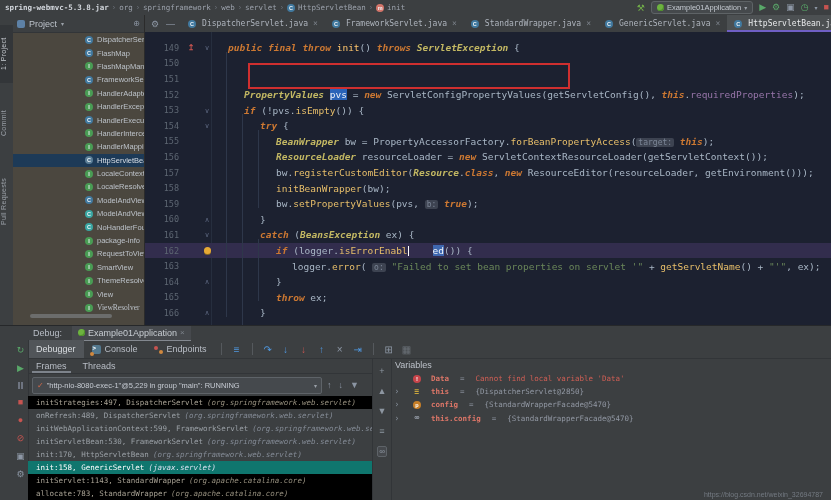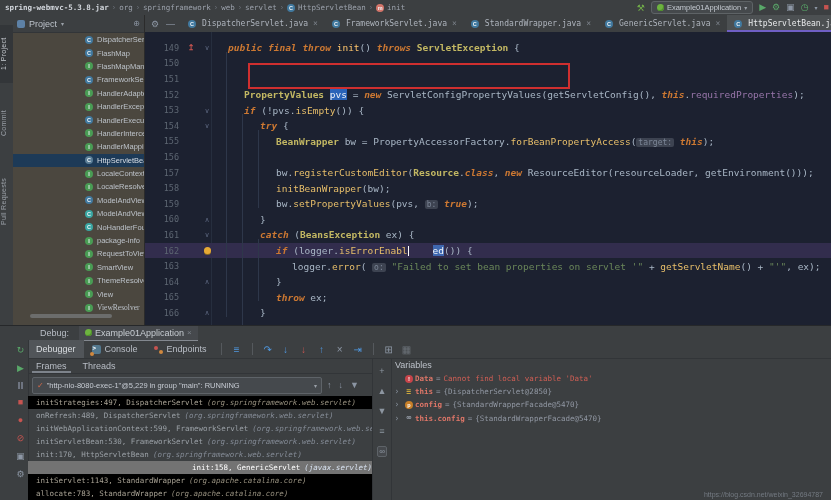--- a/index.html
+++ b/index.html
@@ -64,38 +64,38 @@
   .code-row{position:relative;height:15.6px;display:flex;align-items:center;}
   .code-row.current{background:#322d4d;}
   .lnum{flex:0 0 34px;text-align:right;padding-right:4px;color:#5d6672;font-size:8.5px;
         font-family:"DejaVu Sans Mono",monospace;}
   .gmark{flex:0 0 16px;text-align:center;font-size:8px;line-height:1;}
   .gfold{flex:0 0 16px;text-align:center;font-size:7px;color:#5d6880;line-height:1;}
   .gutter-border{position:absolute;left:66px;top:0;bottom:0;width:1px;background:#262e3e;}
   .code{margin:0;white-space:pre;font-family:"DejaVu Sans Mono",monospace;font-size:9.5px;color:#a9b7c6;}
   .tk-k{color:#cc7832;font-style:italic;font-weight:bold;}
   .tk-d{color:#ffc66d;}
-  .tk-t{color:#c3b863;font-weight:bold;}
+  .tk-t{color:#c3b863;font-style:italic;font-weight:bold;}
   .tk-p{color:#a9b7c6;}
   .tk-m{color:#e8bf6a;}
   .tk-s{color:#6a8759;}
   .tk-f{color:#9876aa;}
   .tk-c{color:#8a8f99;font-style:italic;}
   .tk-h{background:#3d4351;color:#7c8697;border-radius:2px;padding:0 2px;font-size:8px;}
   .tk-sel{background:#2a63b8;color:#eef2f8;}
   .tk-sel2{background:#3f68b0;color:#eef2f8;margin-left:24px;}
   .tk-caret{display:inline-block;width:0;border-left:1px solid #ffffff;height:10px;vertical-align:middle;}
   .override-ic{color:#c75450;font-weight:bold;}
   .bulb-ic{display:inline-block;width:7px;height:7px;border-radius:50%;background:#e6a935;box-shadow:0 1px 0 #8a6a20;}
   .guide{position:absolute;width:1px;background:#2e374a;}
   .anno-box{position:absolute;border:2px solid #cf2f2f;pointer-events:none;}
 
   
   .debug{position:absolute;left:0;top:325px;width:831px;height:175px;background:#3c3f41;border-top:1px solid #26282a;}
-  .debug-header{position:absolute;left:18px;top:0;right:0;height:14px;display:flex;align-items:center;font-size:9px;}
+  .debug-header{position:absolute;left:11px;top:0;right:0;height:14px;display:flex;align-items:center;font-size:9px;}
   .debug-label{color:#b9bec6;margin-left:22px;}
   .session-tab{display:flex;align-items:center;gap:3px;margin-left:10px;padding:0 6px;height:14px;
                background:#46494d;border-bottom:1px solid #83888f;color:#c7ccd2;}
   .session-tab .close{color:#7c828a;font-size:8px;}
   .debug-toolbar{position:absolute;left:28px;top:14px;right:0;height:18px;display:flex;align-items:center;
                  border-bottom:1px solid #323538;font-size:9px;}
   .dtab{display:flex;align-items:center;gap:4px;padding:0 8px;height:18px;color:#b9bec6;}
   .dtab.active{background:#515559;color:#d9dde1;}
   .console-ic{width:9px;height:9px;border-radius:2px;background:#53788e;position:relative;}
   .console-ic::before{content:">";position:absolute;left:1px;top:-1px;font:bold 6px "DejaVu Sans Mono",monospace;color:#fff;}
@@ -119,34 +119,34 @@
   .thread-box{flex:0 0 280px;height:15px;border:1px solid #5e6368;background:#45494d;border-radius:2px;
               display:flex;align-items:center;padding:0 4px;gap:3px;font-size:7.5px;color:#c7ccd4;overflow:hidden;white-space:nowrap;}
   .check{color:#d56a49;font-size:8px;}
   .thread-actions{display:flex;gap:7px;color:#8b95a3;font-size:9px;}
   .frames-list{position:absolute;left:0;top:38px;right:0;bottom:0;}
   .frame-row{height:13px;display:flex;align-items:center;padding-left:8px;white-space:nowrap;overflow:hidden;
              font-family:"DejaVu Sans Mono",monospace;font-size:7.5px;color:#9aa0a6;}
   .frame-row .pkg{font-style:italic;color:#848b96;margin-left:4px;}
   .frame-row.lib{background:#000000;color:#a8a294;}
   .frame-row.lib .pkg{color:#97907f;}
-  .frame-row.selected{background:#737373;color:#ffffff;justify-content:flex-end;}
+  .frame-row.selected{background:#0f766e;color:#ffffff;}
   .frame-row.selected .pkg{color:#d8e2f0;}
 
   
   .watchbar{position:absolute;left:372px;top:32px;width:18px;bottom:0;border-left:1px solid #323538;
             border-right:1px solid #323538;display:flex;flex-direction:column;align-items:center;
             padding-top:8px;gap:10px;color:#8d96a1;font-size:9px;}
   .watchbar .boxed{border:1px solid #5e6368;border-radius:2px;padding:0 1px;font-size:8px;background:#46494d;}
 
   
   .vars-panel{position:absolute;left:391px;top:32px;right:0;bottom:0;overflow:hidden;}
   .vars-header{height:14px;display:flex;align-items:center;padding-left:4px;font-size:9px;color:#bcc1c9;}
   .var-row{height:13.2px;display:flex;align-items:center;white-space:nowrap;overflow:hidden;
-           font-family:"DejaVu Sans Mono",monospace;font-size:7.5px;}
+           font-family:"DejaVu Sans Mono",monospace;font-size:7.5px;gap:8px;}
   .var-chevron{flex:0 0 12px;text-align:center;color:#8b95a1;font-size:8px;}
   .var-ic{flex:0 0 12px;display:flex;justify-content:center;}
   .err-ic{width:8px;height:8px;border-radius:50%;background:#c7444a;color:#fff;
           font:bold 6px "Liberation Sans",sans-serif;display:flex;align-items:center;justify-content:center;}
   .this-ic{color:#c9a63d;font-weight:bold;font-size:8px;line-height:1;}
   .param-ic{width:8px;height:8px;border-radius:50%;background:#c77f28;color:#fff;
             font:bold 5.5px "Liberation Sans",sans-serif;display:flex;align-items:center;justify-content:center;}
   .watch-ic{color:#9aa2ad;font-weight:bold;font-size:8px;line-height:1;}
   .var-name{color:#de7668;font-weight:bold;margin-right:3px;}
   .var-eq{color:#808691;margin-right:3px;}
@@ -386,20 +386,21 @@
         <div class="code-row">
           <span class="lnum">155</span>
           <span class="gmark"></span>
           <span class="gfold"></span>
           <pre class="code" style="padding-left: 61px;"><span class="tk-t">BeanWrapper</span><span class="tk-p"> bw = PropertyAccessorFactory.</span><span class="tk-m">forBeanPropertyAccess</span><span class="tk-p">(</span><span class="tk-h">target:</span><span class="tk-p"> </span><span class="tk-k">this</span><span class="tk-p">);</span></pre>
         </div>
         <div class="code-row">
           <span class="lnum">156</span>
           <span class="gmark"></span>
           <span class="gfold"></span>
+          <pre class="code" style="padding-left: 61px;"><span class="tk-t">ResourceLoader</span><span class="tk-p"> resourceLoader = </span><span class="tk-k">new </span><span class="tk-p">ServletContextResourceLoader(getServletContext());</span></pre>
         </div>
         <div class="code-row">
           <span class="lnum">157</span>
           <span class="gmark"></span>
           <span class="gfold"></span>
           <pre class="code" style="padding-left: 61px;"><span class="tk-p">bw.</span><span class="tk-m">registerCustomEditor</span><span class="tk-p">(</span><span class="tk-t">Resource</span><span class="tk-p">.</span><span class="tk-k">class</span><span class="tk-p">, </span><span class="tk-k">new </span><span class="tk-p">ResourceEditor(resourceLoader, getEnvironment()));</span></pre>
         </div>
         <div class="code-row">
           <span class="lnum">158</span>
           <span class="gmark"></span>

